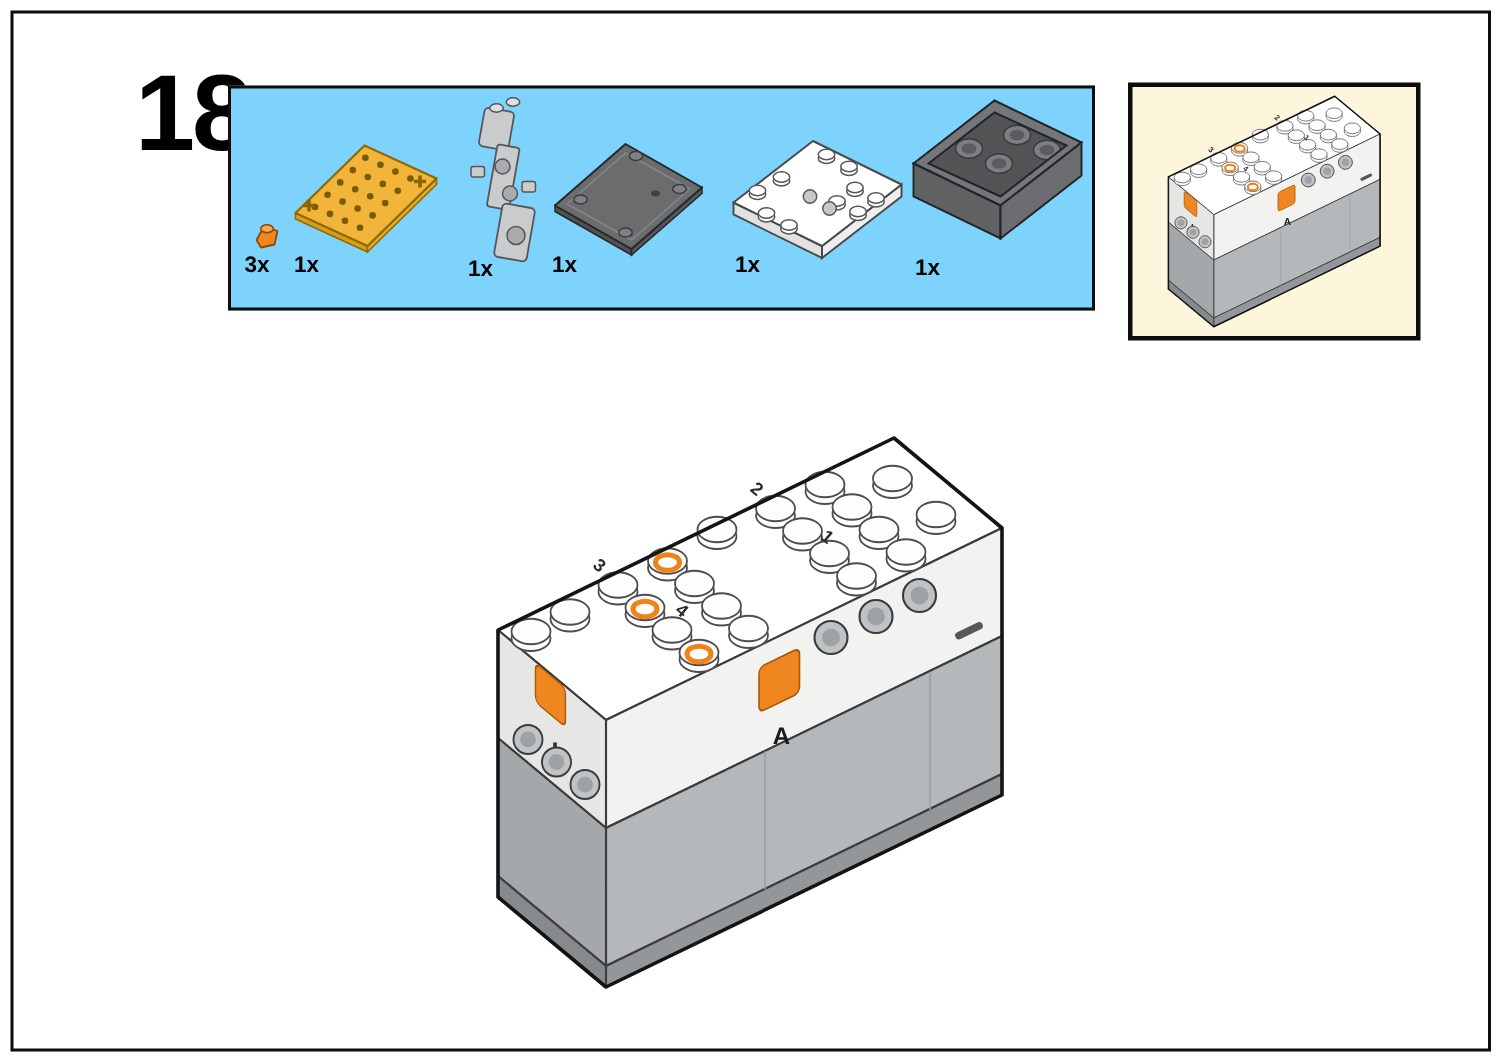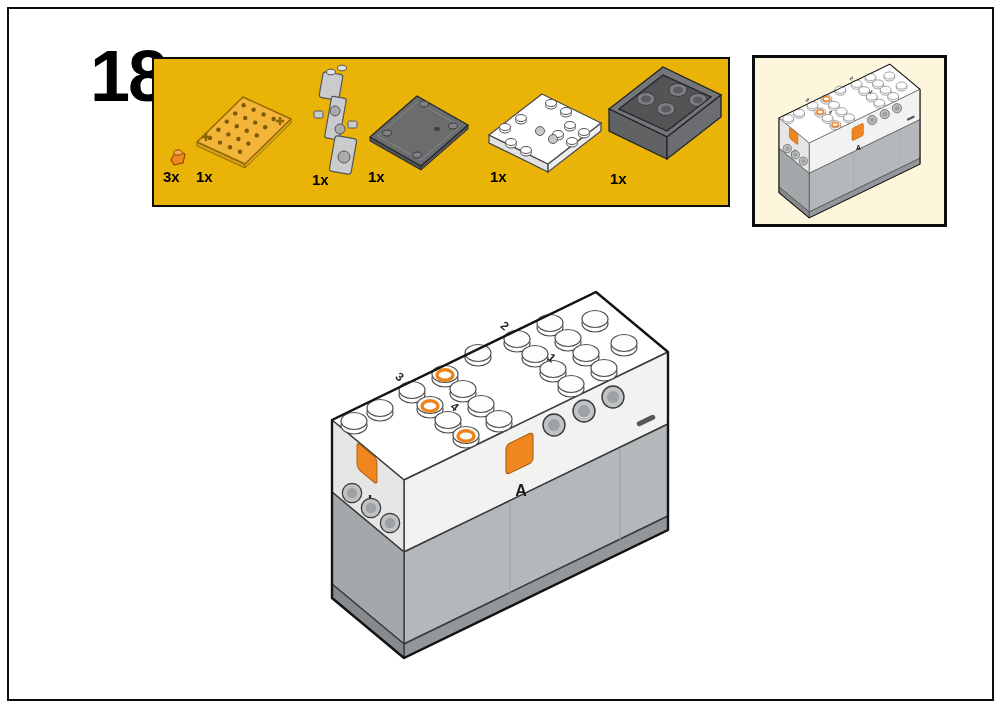--- a/index.html
+++ b/index.html
@@ -2,21 +2,21 @@
 <html><head>
 <meta charset="utf-8">
 <style>
   html,body{margin:0;padding:0;background:#ffffff;}
   .page{position:relative;width:1001px;height:708px;background:#ffffff;
         font-family:"Liberation Sans",sans-serif;overflow:hidden;}
   .frame{position:absolute;inset:7px;border:2px solid #0d0d0d;}
   .step-number{position:absolute;left:58px;top:40px;font-size:72px;font-weight:700;
         color:#000;line-height:1;letter-spacing:-2px;margin-left:32px;}
   .parts-box{position:absolute;left:152px;top:57px;width:578px;height:150px;
-        background:#eab308;border:2px solid #0d0d0d;box-sizing:border-box;}
+        background:#7dd3fc;border:2px solid #0d0d0d;box-sizing:border-box;}
   .parts-box svg{position:absolute;left:0;top:0;}
   .qty{position:absolute;font-size:15px;font-weight:700;color:#000;}
   .preview-box{position:absolute;left:752px;top:55px;width:195px;height:172px;
         background:#fdf6dc;border:3px solid #0d0d0d;box-sizing:border-box;}
   .preview-box svg{position:absolute;left:0;top:0;}
   .main-art{position:absolute;left:0;top:0;}
   .port-num{font-family:"Liberation Sans",sans-serif;font-size:12px;font-weight:700;
         fill:#2b2b2b;text-anchor:middle;}
   .a-label{font-family:"Liberation Sans",sans-serif;font-size:16px;font-weight:700;
         fill:#1a1a1a;text-anchor:middle;}

